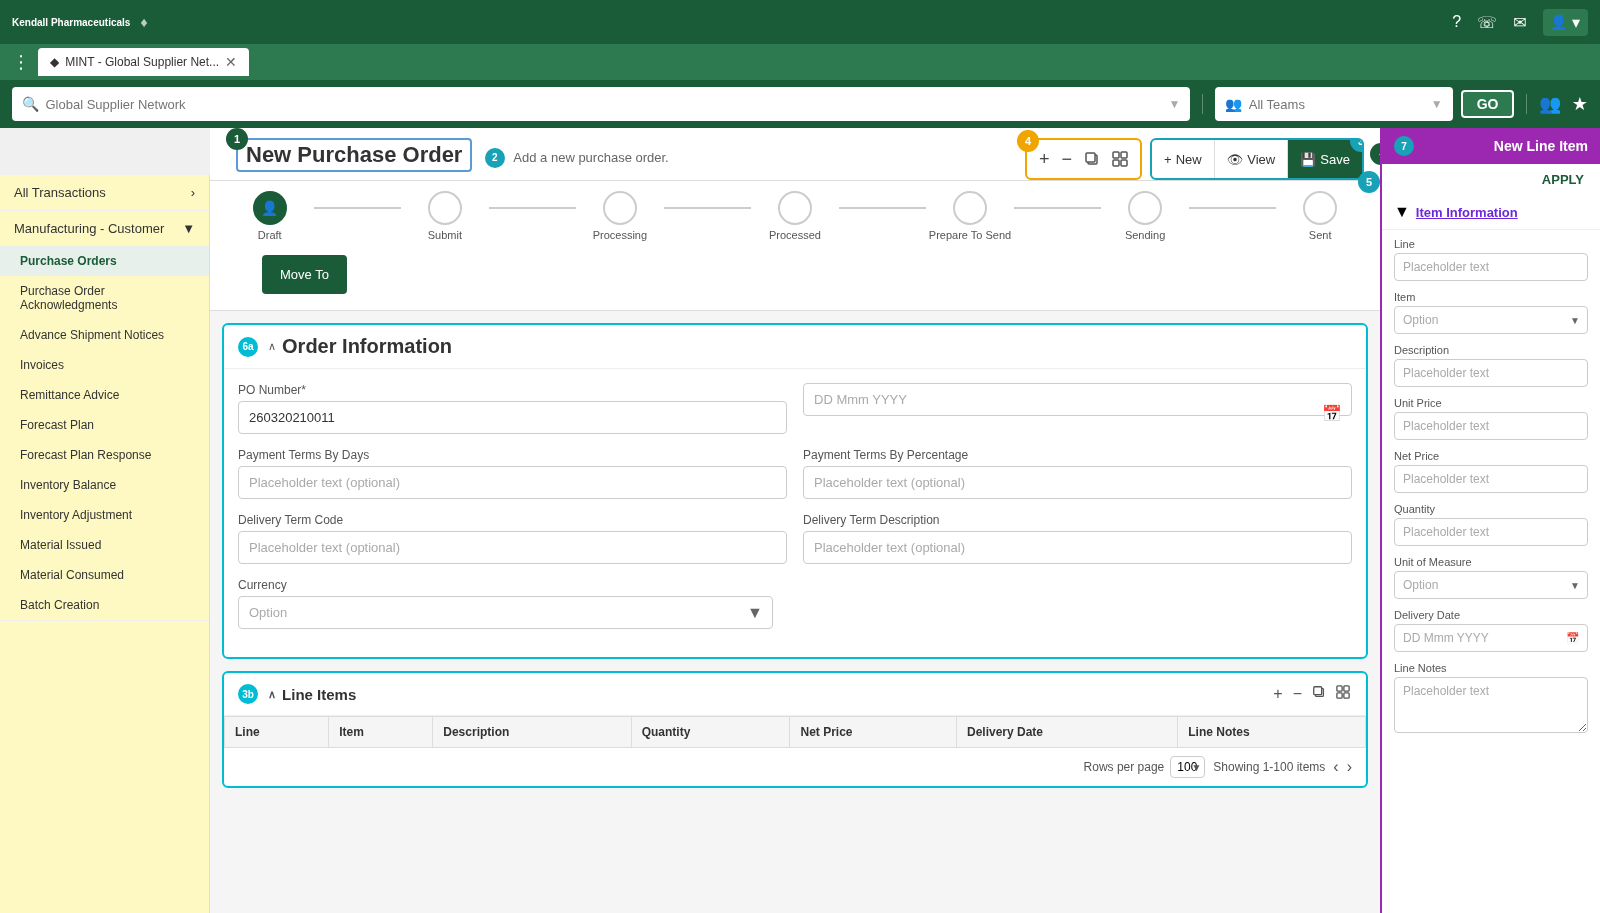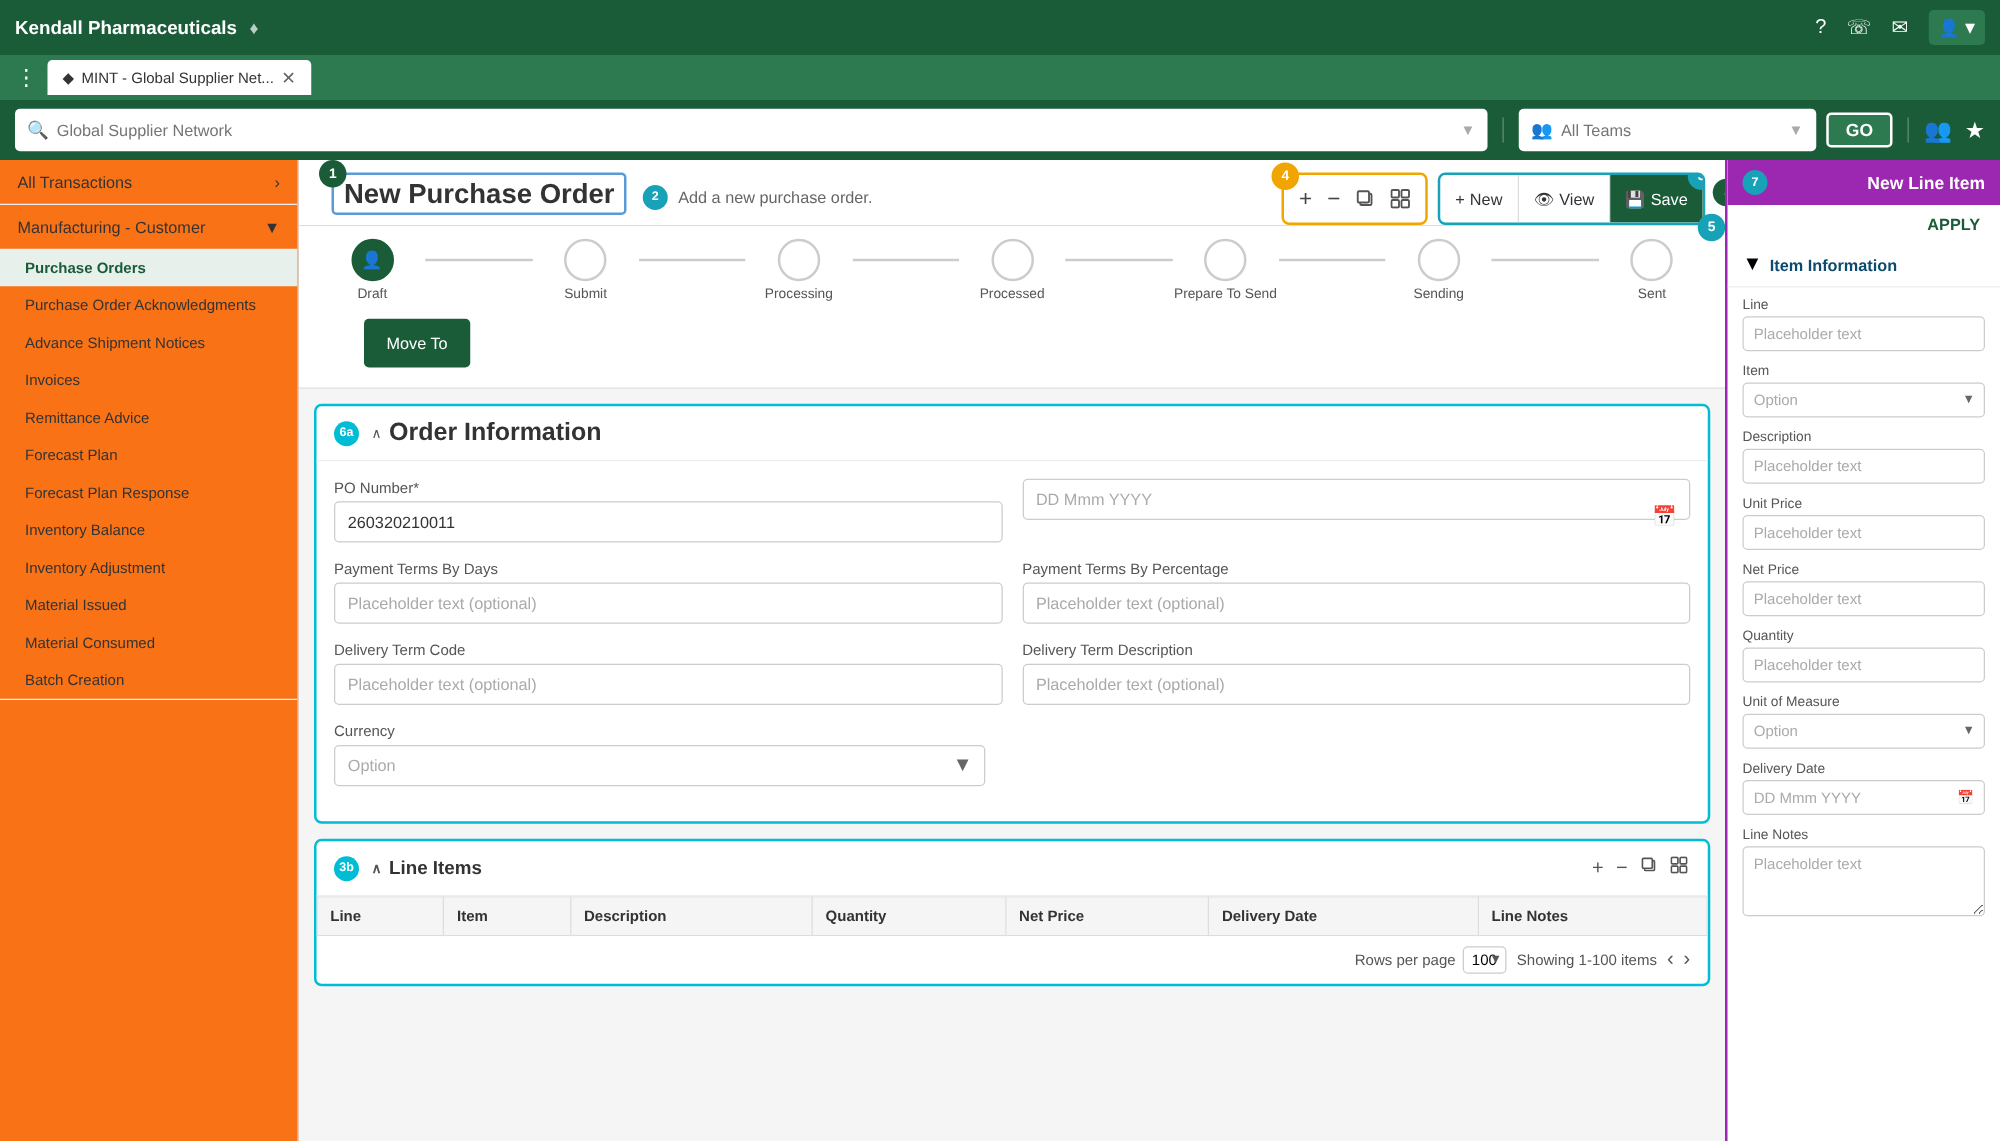--- a/index.html
+++ b/index.html
@@ -3,21 +3,21 @@
   <meta charset="utf-8">
   <style>
     * { box-sizing: border-box; margin: 0; padding: 0; font-family: 'Segoe UI', Arial, sans-serif; }
     body { background: #f0f0f0; overflow: hidden; }
 
     
     .top-bar {
       display: flex; align-items: center; background: #1a5c38; color: white;
       height: 44px; padding: 0 12px; gap: 10px;
     }
-    .top-bar-logo { font-size: 15px; font-weight: 600; color: white; }
+    .top-bar-logo { font-size: 10px; font-weight: 600; color: white; }
     .top-bar-icons { margin-left: auto; display: flex; align-items: center; gap: 16px; }
     .top-bar-icon { color: white; font-size: 16px; cursor: pointer; }
     .top-bar-user { background: #2d7a50; border-radius: 4px; padding: 4px 8px; display: flex; align-items: center; gap: 4px; cursor: pointer; }
 
     
     .tab-bar {
       background: #2d7a50; display: flex; align-items: center; height: 36px; padding: 0 8px; gap: 4px;
     }
     .tab-grid { color: white; font-size: 18px; padding: 4px; cursor: pointer; }
     .tab {
@@ -49,22 +49,22 @@
       padding: 4px 14px; font-weight: bold; font-size: 14px; cursor: pointer;
     }
     .search-bar-actions { display: flex; align-items: center; gap: 10px; }
     .search-bar-icon { color: white; font-size: 18px; cursor: pointer; }
 
     
     .main-layout { display: flex; height: calc(913px - 44px - 36px - 48px); }
 
     
     .sidebar {
-      width: 239px; background: #f97316; border-right: 1px solid #ddd;
-      overflow-y: auto; flex-shrink: 0;
+      width: 210px; background: #fef9c3; border-right: 1px solid #ddd;
+      overflow-y: auto; flex-shrink: 0; margin-top: 47px;
     }
     .sidebar-section {
       border-bottom: 1px solid #eee;
     }
     .sidebar-section-header {
       display: flex; align-items: center; justify-content: space-between;
       padding: 10px 14px; font-size: 13px; color: #333; cursor: pointer;
     }
     .sidebar-item {
       padding: 8px 14px 8px 20px; font-size: 12px; color: #333; cursor: pointer;
@@ -211,21 +211,21 @@
       display: flex; align-items: center; justify-content: space-between;
     }
     .apply-btn {
       background: none; border: none; color: #1a5c38; font-weight: 600; font-size: 13px;
       cursor: pointer; padding: 4px 8px;
     }
     .panel-section-header {
       display: flex; align-items: center; gap: 6px; padding: 8px 12px;
       border-bottom: 1px solid #eee; cursor: pointer;
     }
-    .panel-section-title { font-size: 13px; font-weight: 600; color: #0c4a6e; }
+    .panel-section-title { font-size: 13px; font-weight: 600; color: #6d28d9; text-decoration: underline; }
     .panel-form { padding: 8px 12px; }
     .panel-field { margin-bottom: 10px; }
     .panel-label { font-size: 11px; color: #555; margin-bottom: 3px; display: block; }
     .panel-input {
       width: 100%; border: 1px solid #ccc; border-radius: 4px; padding: 6px 8px;
       font-size: 12px; color: #aaa; background: white; outline: none;
     }
     .panel-input::placeholder { color: #aaa; }
     .panel-select {
       width: 100%; border: 1px solid #ccc; border-radius: 4px; padding: 6px 8px;

